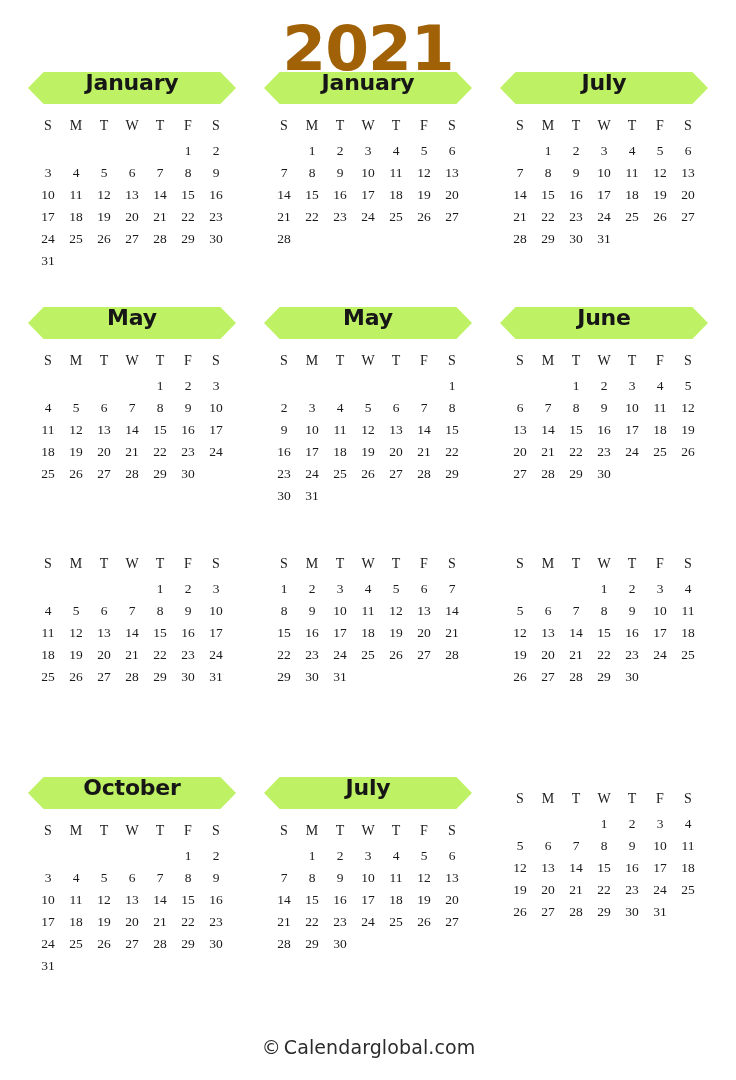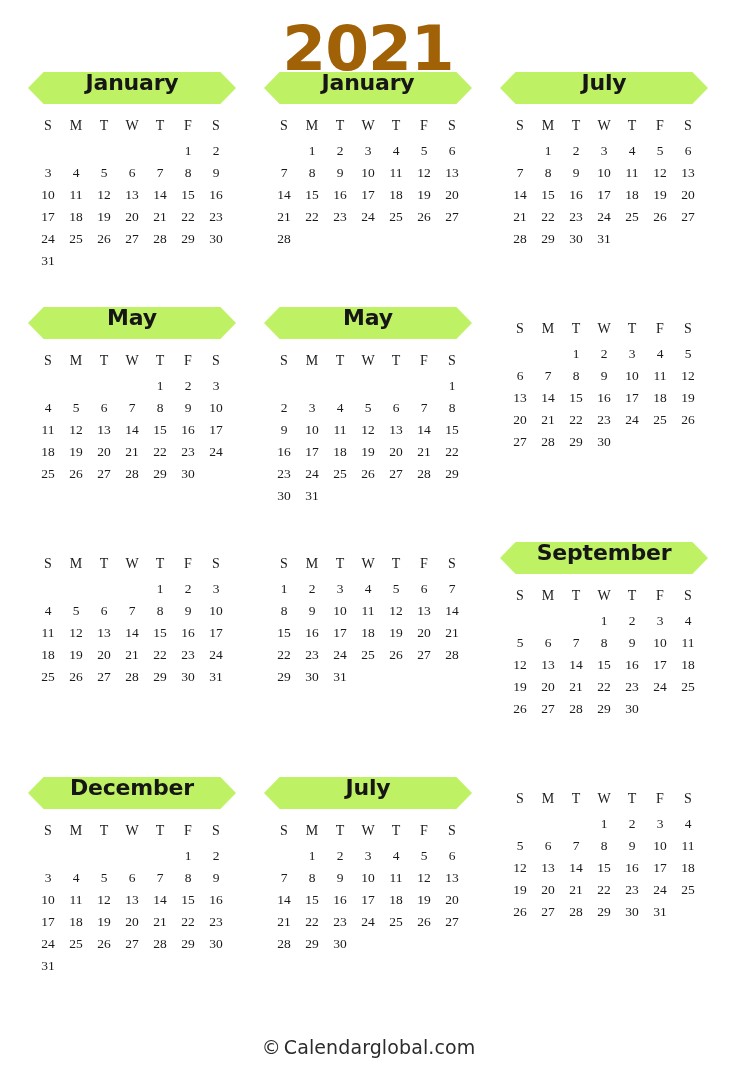--- a/index.html
+++ b/index.html
@@ -462,20 +462,23 @@
               <td class="empty"></td>
               <td class="empty"></td>
               <td class="empty"></td>
               <td class="empty"></td>
               <td class="empty"></td>
             </tr>
           </tbody>
         </table>
       </div>
       <div class="month">
+        <div class="month-banner">
+          <span class="month-banner-label">June</span>
+        </div>
         <table class="month-table">
           <thead>
             <tr>
               <th>S</th>
               <th>M</th>
               <th>T</th>
               <th>W</th>
               <th>T</th>
               <th>F</th>
               <th>S</th>
@@ -648,87 +651,84 @@
               <td>31</td>
               <td class="empty"></td>
               <td class="empty"></td>
               <td class="empty"></td>
               <td class="empty"></td>
             </tr>
           </tbody>
         </table>
       </div>
       <div class="month">
+        <table class="month-table">
+          <thead>
+            <tr>
+              <th>S</th>
+              <th>M</th>
+              <th>T</th>
+              <th>W</th>
+              <th>T</th>
+              <th>F</th>
+              <th>S</th>
+            </tr>
+          </thead>
+          <tbody>
+            <tr>
+              <td class="empty"></td>
+              <td class="empty"></td>
+              <td class="empty"></td>
+              <td>1</td>
+              <td>2</td>
+              <td>3</td>
+              <td>4</td>
+            </tr>
+            <tr>
+              <td>5</td>
+              <td>6</td>
+              <td>7</td>
+              <td>8</td>
+              <td>9</td>
+              <td>10</td>
+              <td>11</td>
+            </tr>
+            <tr>
+              <td>12</td>
+              <td>13</td>
+              <td>14</td>
+              <td>15</td>
+              <td>16</td>
+              <td>17</td>
+              <td>18</td>
+            </tr>
+            <tr>
+              <td>19</td>
+              <td>20</td>
+              <td>21</td>
+              <td>22</td>
+              <td>23</td>
+              <td>24</td>
+              <td>25</td>
+            </tr>
+            <tr>
+              <td>26</td>
+              <td>27</td>
+              <td>28</td>
+              <td>29</td>
+              <td>30</td>
+              <td class="empty"></td>
+              <td class="empty"></td>
+            </tr>
+          </tbody>
+        </table>
+      </div>
+      <div class="month">
         <div class="month-banner">
-          <span class="month-banner-label">September</span>
-        </div>
-        <table class="month-table">
-          <thead>
-            <tr>
-              <th>S</th>
-              <th>M</th>
-              <th>T</th>
-              <th>W</th>
-              <th>T</th>
-              <th>F</th>
-              <th>S</th>
-            </tr>
-          </thead>
-          <tbody>
-            <tr>
-              <td class="empty"></td>
-              <td class="empty"></td>
-              <td class="empty"></td>
-              <td>1</td>
-              <td>2</td>
-              <td>3</td>
-              <td>4</td>
-            </tr>
-            <tr>
-              <td>5</td>
-              <td>6</td>
-              <td>7</td>
-              <td>8</td>
-              <td>9</td>
-              <td>10</td>
-              <td>11</td>
-            </tr>
-            <tr>
-              <td>12</td>
-              <td>13</td>
-              <td>14</td>
-              <td>15</td>
-              <td>16</td>
-              <td>17</td>
-              <td>18</td>
-            </tr>
-            <tr>
-              <td>19</td>
-              <td>20</td>
-              <td>21</td>
-              <td>22</td>
-              <td>23</td>
-              <td>24</td>
-              <td>25</td>
-            </tr>
-            <tr>
-              <td>26</td>
-              <td>27</td>
-              <td>28</td>
-              <td>29</td>
-              <td>30</td>
-              <td class="empty"></td>
-              <td class="empty"></td>
-            </tr>
-          </tbody>
-        </table>
-      </div>
-      <div class="month">
-        <div class="month-banner">
-          <span class="month-banner-label">December</span>
+          <span class="month-banner-label">October</span>
         </div>
         <table class="month-table">
           <thead>
             <tr>
               <th>S</th>
               <th>M</th>
               <th>T</th>
               <th>W</th>
               <th>T</th>
               <th>F</th>

